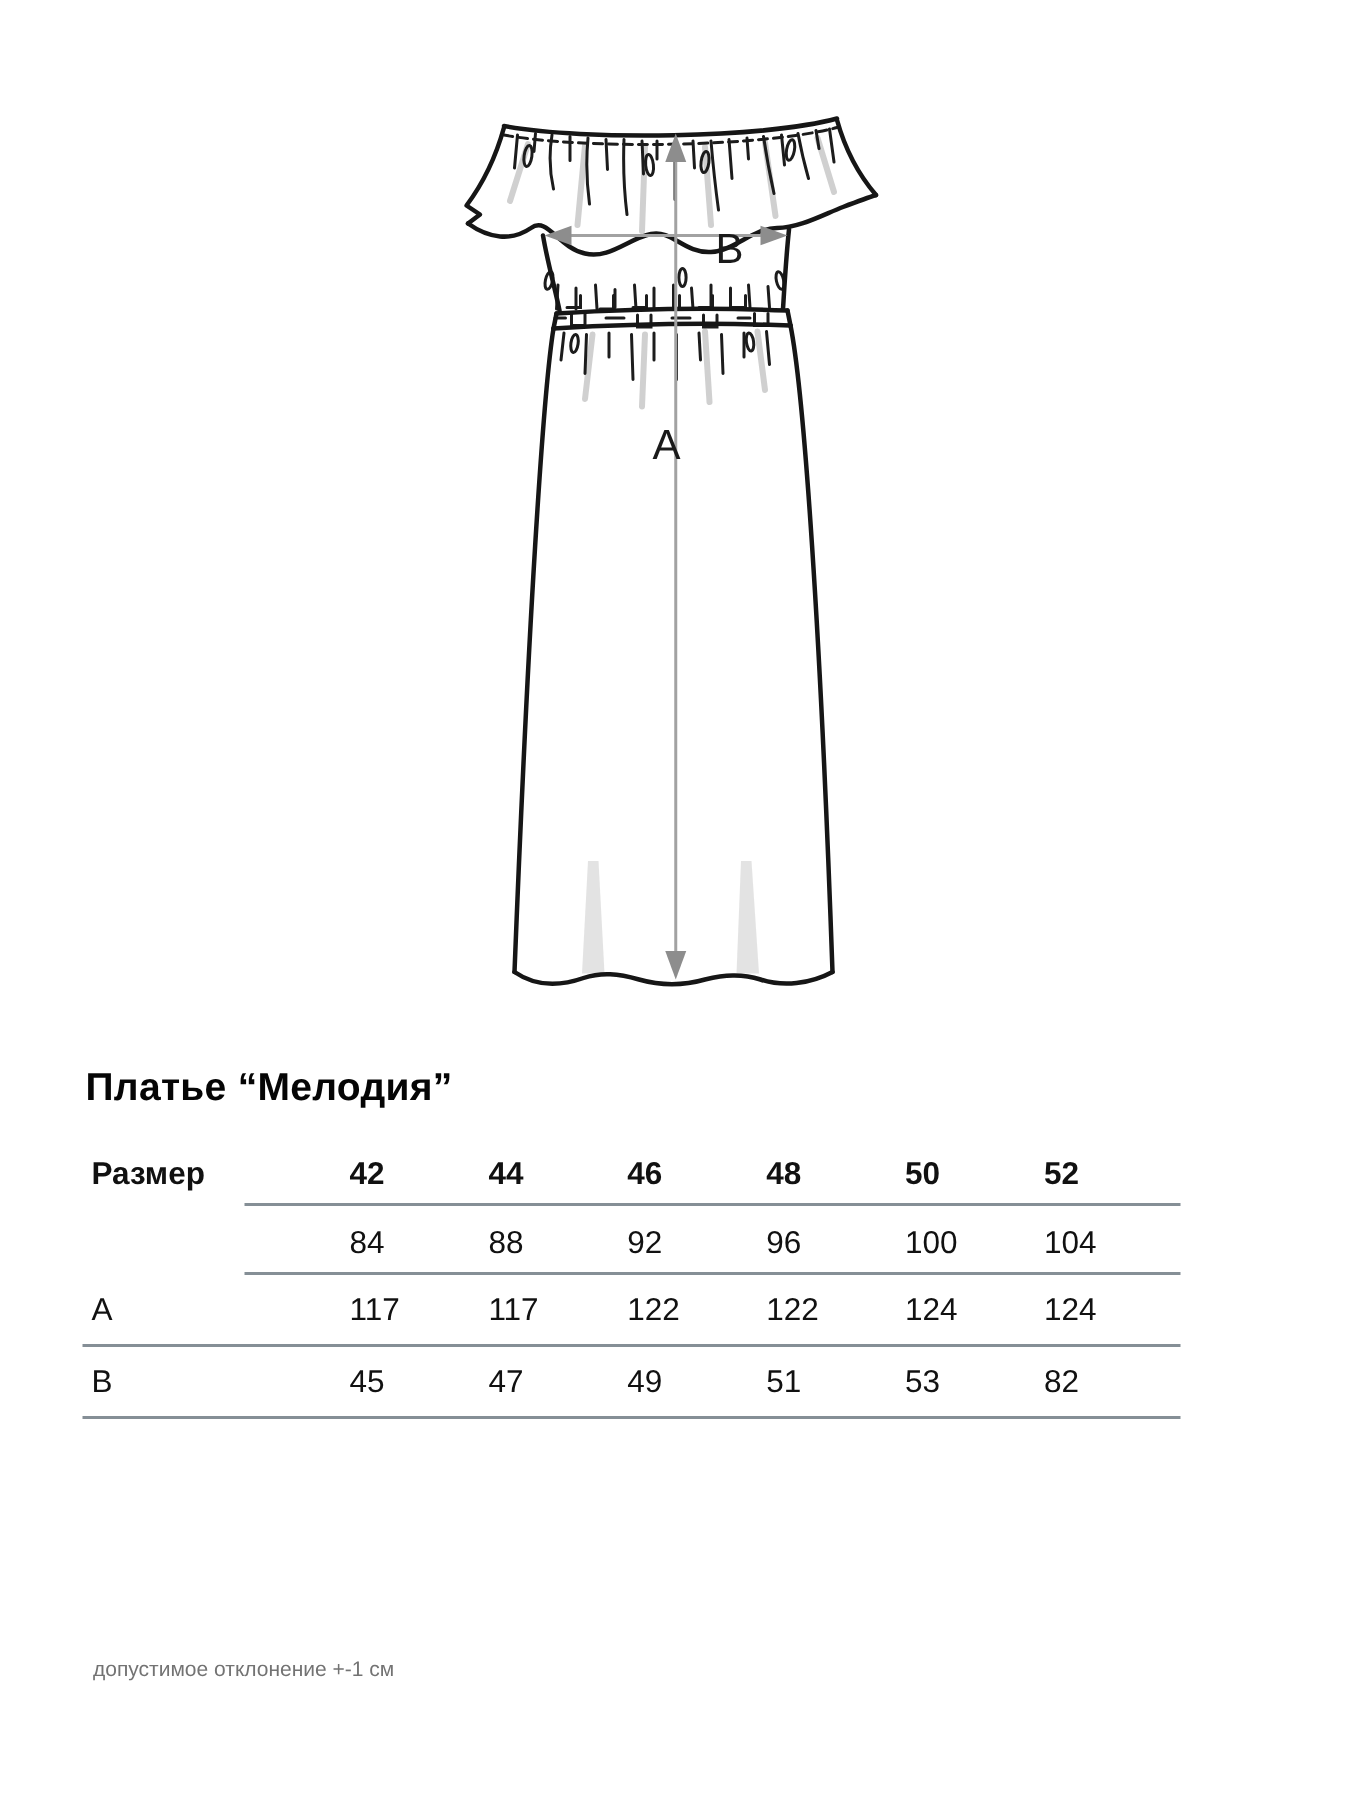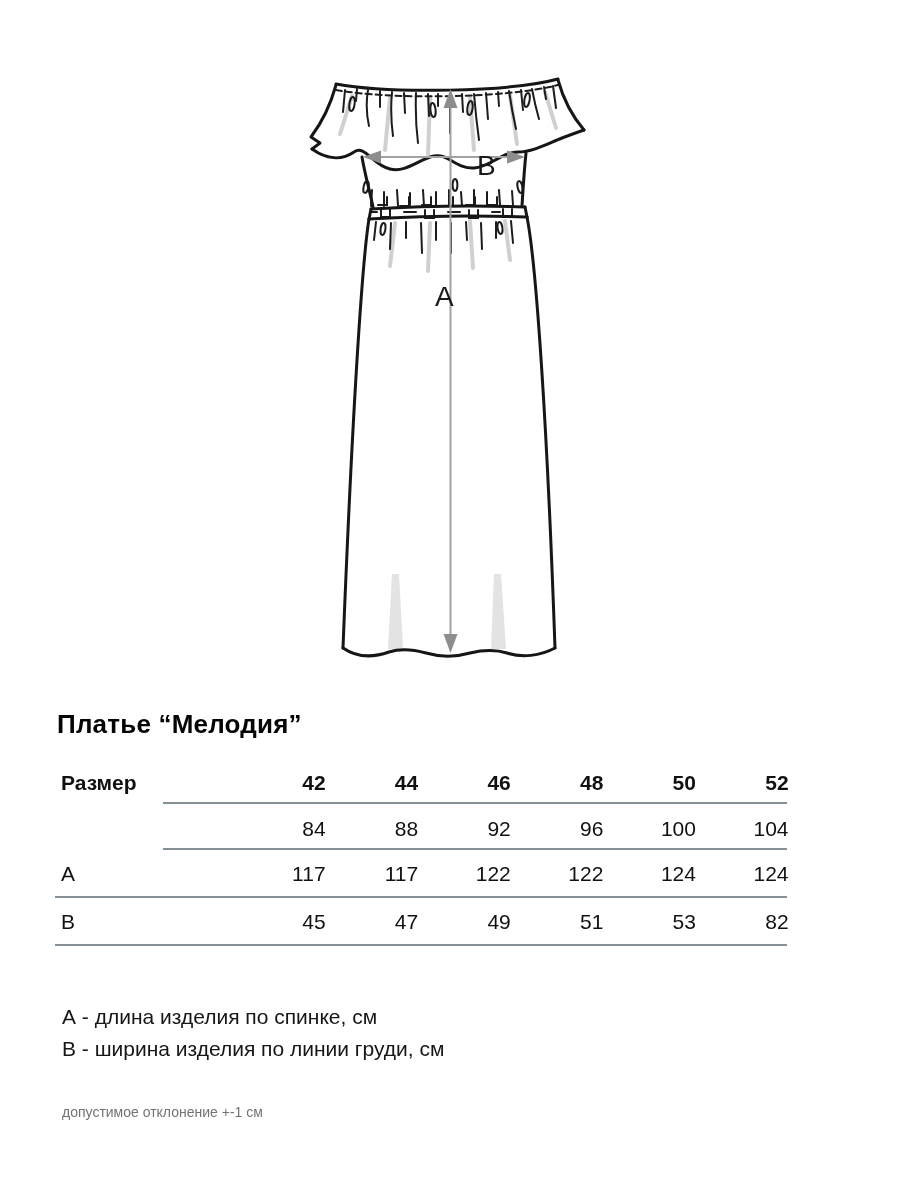--- a/index.html
+++ b/index.html
@@ -11,21 +11,21 @@
   .dress-svg { position:absolute; left:0; top:0; }
 
   .title { position:absolute; left:57px; top:686px; font-size:26px; font-weight:bold; color:#050505; letter-spacing:0.2px;margin-top:23px; }
 
   .size-table { position:absolute; left:55px; top:762px; width:732px; height:190px; }
   .t-row { position:absolute; left:2px; width:732px; display:grid; grid-template-columns:176px repeat(6, 92.6px); align-items:center; }
   .t-row.header { top:0; height:41px; font-weight:bold; }
   .t-row.r1 { top:43px; height:48px; }
   .t-row.r2 { top:89px; height:46px; }
   .t-row.r3 { top:137px; height:46px; }
-  .cell { font-size:21px; text-align:right; color:#111; }
+  .cell { font-size:21px; text-align:left; color:#111; }
   .cell.rowlabel { text-align:left; padding-left:4px; }
   .rule { position:absolute; height:2px; background:#858f96; }
   .rule.short { left:108px; width:624px; }
   .rule.long  { left:0; width:732px; }
   .rule.p1 { top:40px; } .rule.p2 { top:86px; } .rule.p3 { top:134px; } .rule.p4 { top:182px; }
 
   .legend { position:absolute; left:62px; top:1001px; font-size:21px; color:#161616; line-height:32px; }
   .note { position:absolute; left:62px; top:1104px; font-size:14px; color:#737373; }
 
   .outline { fill:none; stroke:#161616; stroke-width:3; stroke-linecap:round; stroke-linejoin:round; }
@@ -171,20 +171,16 @@
       <div class="cell">45</div>
       <div class="cell">47</div>
       <div class="cell">49</div>
       <div class="cell">51</div>
       <div class="cell">53</div>
       <div class="cell">82</div>
     </div>
     <div class="rule long p4"></div>
   </div>
 
-  <div class="legend">
-    <div>А - длина изделия по спинке, см</div>
-    <div>В - ширина изделия по линии груди, см</div>
-  </div>
 
   <div class="note">допустимое отклонение +-1 см</div>
 
 </div>
 
 </body></html>

